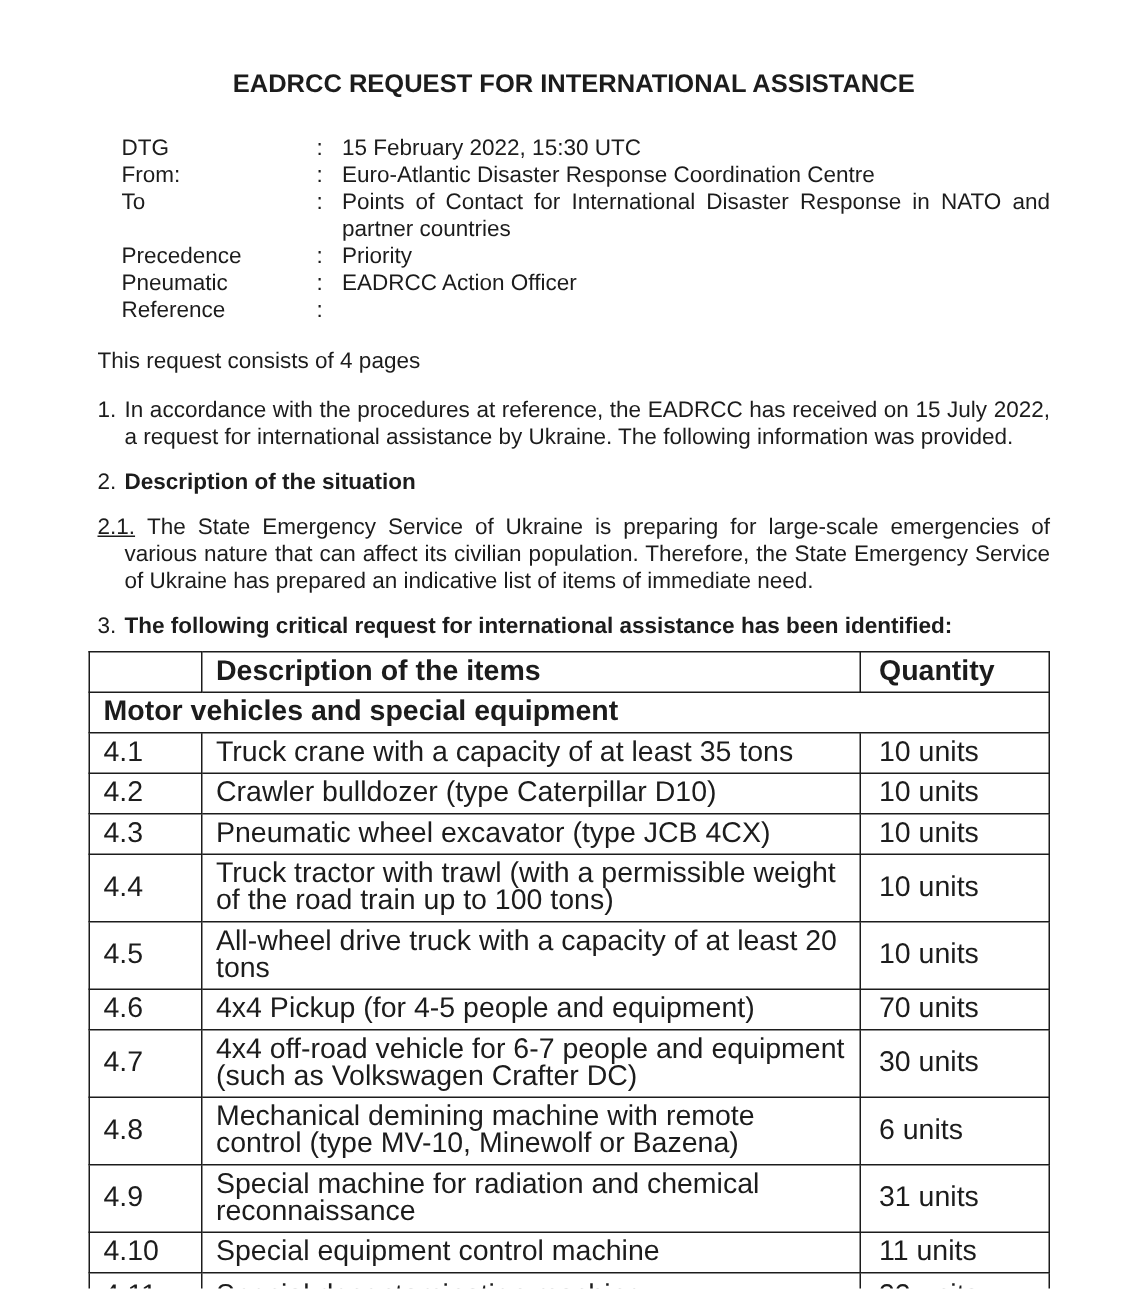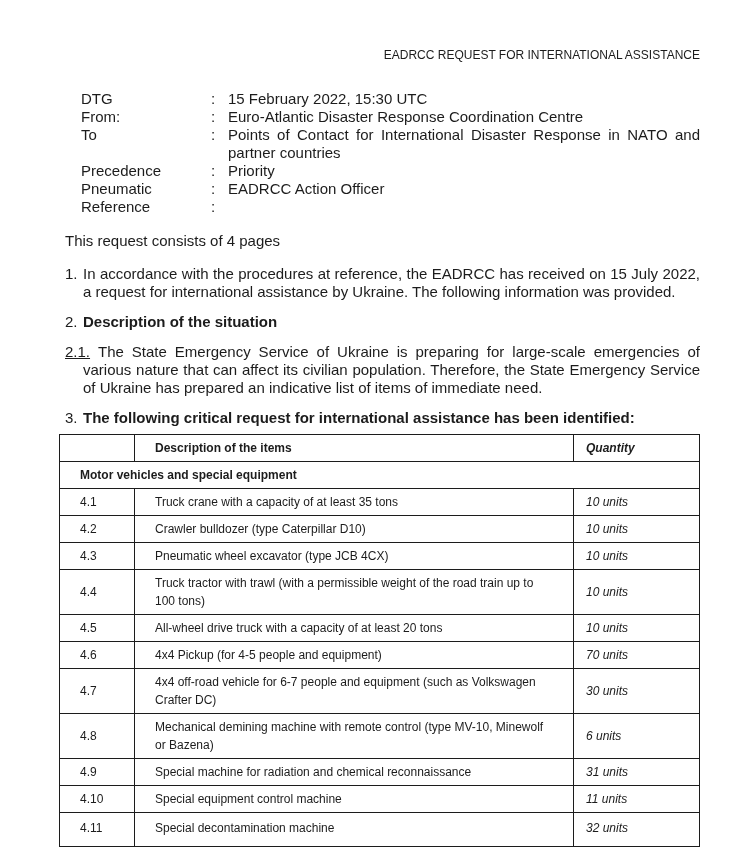--- a/index.html
+++ b/index.html
@@ -9,23 +9,23 @@
     background: #ffffff;
     overflow: hidden;
     color: #1c1c1c;
     font-family: "Liberation Sans", sans-serif;
     font-size: 15px;
     line-height: 18px;
   }
   .page { padding: 46px 48px 0 65px; }
 
   .doc-title {
-    text-align: right;
-    font-weight: normal;
-    font-size: 12px;
+    text-align: center;
+    font-weight: bold;
+    font-size: 17px;
     line-height: 19px;
     margin: 0 0 25px 0;
   }
 
   .fields { margin: 0 0 16px 16px; }
   .field-row { display: grid; grid-template-columns: 130px 17px 1fr; }
   .field-label { white-space: nowrap; }
   .field-sep { }
   .field-value { text-align: justify; }
 
@@ -44,29 +44,29 @@
   .p-text.b { font-weight: bold; }
 
   table.items-table {
     border-collapse: collapse;
     table-layout: fixed;
     width: 640px;
     margin-left: -6px;
   }
   .items-table td, .items-table th {
     border: 1px solid #1c1c1c;
-    padding: 4px 20px;
+    padding: 4px 9px;
     vertical-align: middle;
     text-align: left;
-    font-size: 12px;
+    font-size: 19px;
     line-height: 18px;
     overflow: hidden;
   }
   .items-table th { font-weight: bold; }
-  .items-table td.qty, .items-table th.qty { padding-left: 12px; font-style: italic; }
+  .items-table td.qty, .items-table th.qty { padding-left: 12px; }
   .items-table tr.section-row td { font-weight: bold; }
   .items-table tbody tr:last-child td { height: 34px; vertical-align: top; padding-top: 6px; }
 </style>
 </head>
 <body>
 
 <div class="page">
 
   <div class="doc-title">EADRCC REQUEST FOR INTERNATIONAL ASSISTANCE</div>
 

